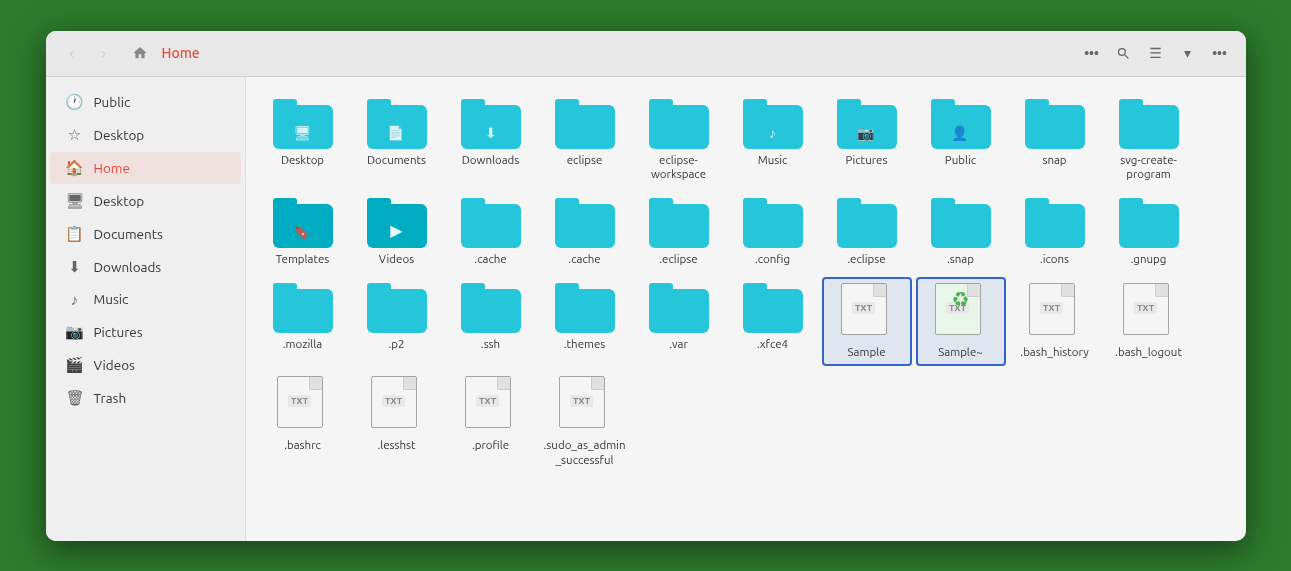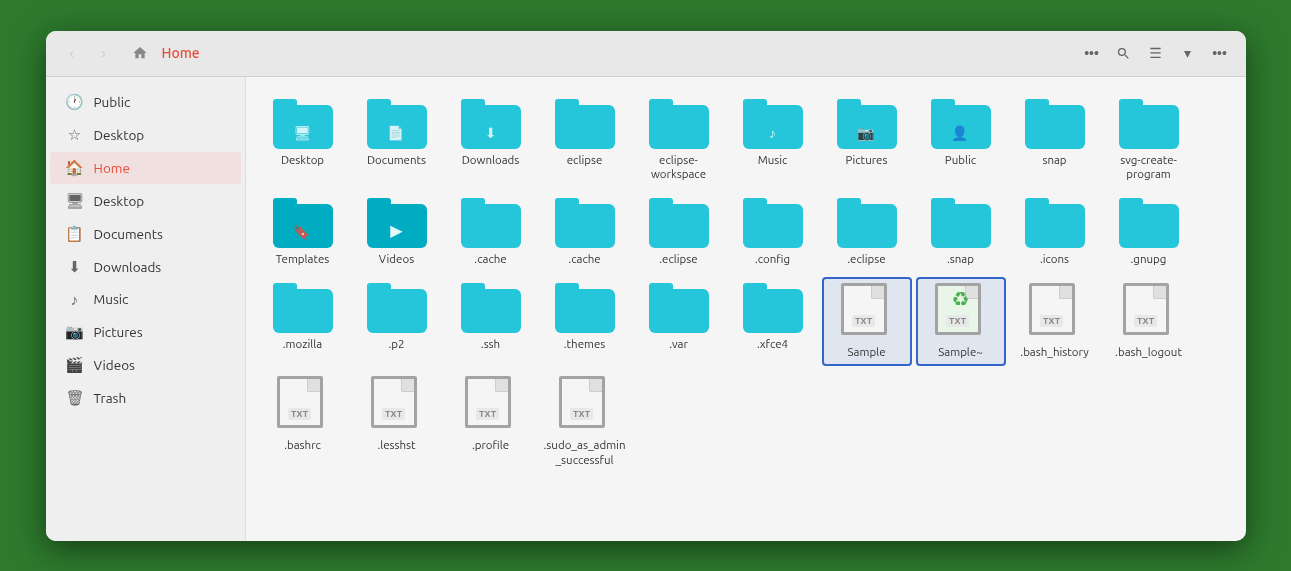--- a/index.html
+++ b/index.html
@@ -224,27 +224,27 @@
     .txt-icon {
       width: 52px;
       height: 58px;
       position: relative;
     }
 
     .txt-page {
       width: 46px;
       height: 54px;
       background: #f5f5f5;
-      border: 3px solid #a3a3a3;
+      border: 1px solid #a3a3a3;
       border-radius: 2px;
       position: relative;
       display: flex;
       align-items: flex-end;
       justify-content: center;
-      padding-bottom: 5px;
+      padding-bottom: 20px;
     }
     .txt-page::before {
       content: '';
       position: absolute;
       top: 0;
       right: 0;
       width: 12px;
       height: 12px;
       background: #e0e0e0;
       border-left: 1px solid #ccc;

